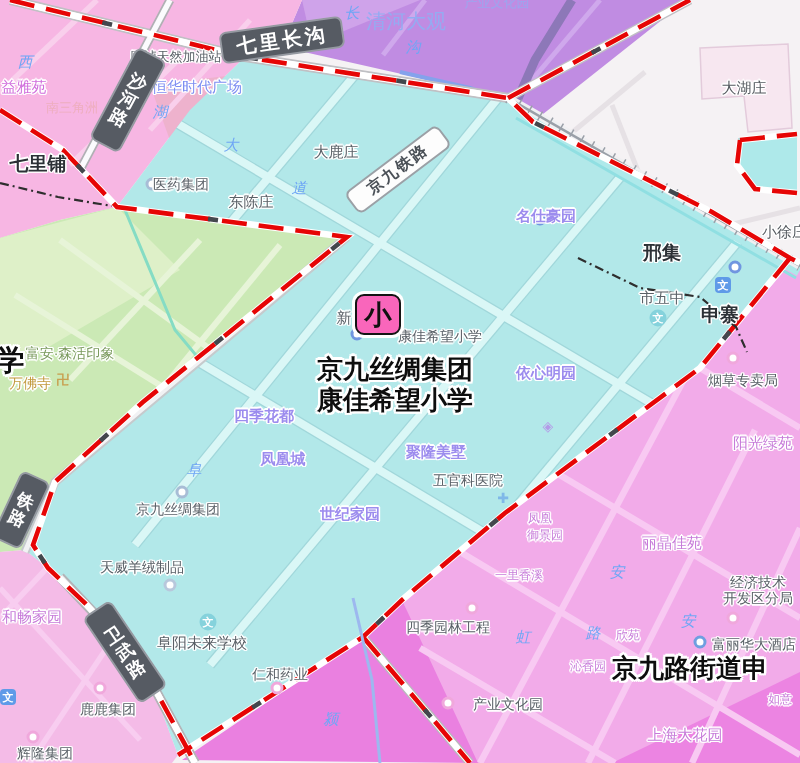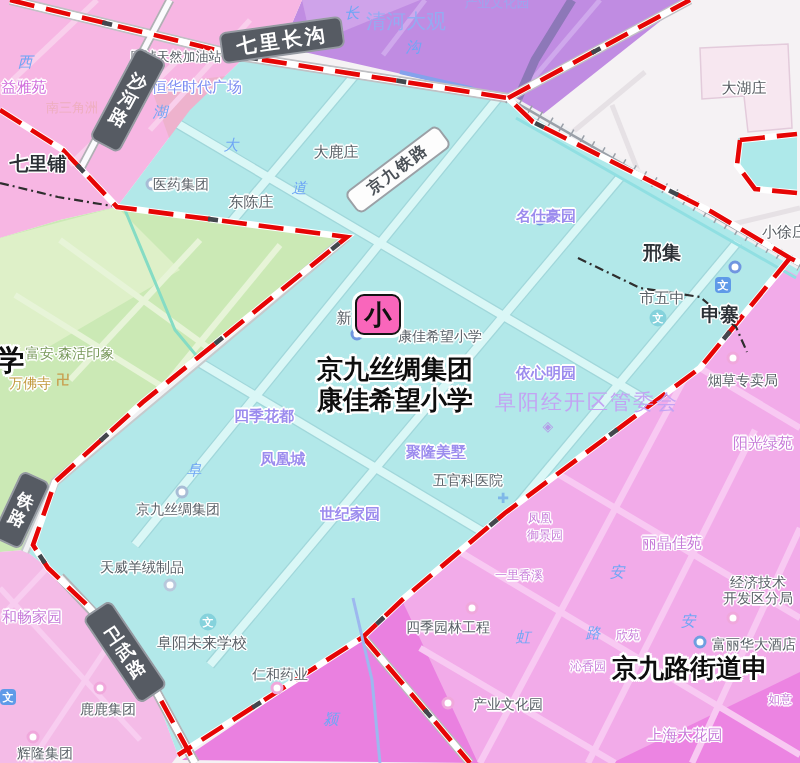--- a/index.html
+++ b/index.html
@@ -255,21 +255,20 @@
 <div class="lbl poi13 halo" style="left:176px;top:57px;z-index:20">国祯天然加油站</div>
 <div class="lbl resblue halo" style="left:197px;top:87px">恒华时代广场</div>
 <div class="lbl waterblue" style="left:406px;top:21px">清河大观</div>
 <div class="lbl waterblue" style="left:497px;top:3px;font-size:13px;opacity:.8">产业文化园</div>
 <div class="lbl respink halo" style="left:24px;top:87px">益雅苑</div>
 <div class="lbl faintpink" style="left:72px;top:108px">南三角洲</div>
 <div class="lbl res halo" style="left:546px;top:216px">名仕豪园</div>
 <div class="lbl poi halo" style="left:440px;top:337px">康佳希望小学</div>
 <div class="lbl poi15 halo" style="left:344px;top:318px">新</div>
 <div class="lbl res halo" style="left:546px;top:373px">依心明园</div>
-<div class="lbl gov" style="left:587px;top:402px">阜阳经开区管委会</div>
 <div class="lbl poi halo" style="left:743px;top:381px">烟草专卖局</div>
 <div class="lbl resp15 halo" style="left:763px;top:443px">阳光绿苑</div>
 <div class="lbl res halo" style="left:264px;top:416px">四季花都</div>
 <div class="lbl res halo" style="left:283px;top:459px">凤凰城</div>
 <div class="lbl res halo" style="left:436px;top:452px">聚隆美墅</div>
 <div class="lbl poi halo" style="left:468px;top:481px">五官科医院</div>
 <div class="lbl res halo" style="left:350px;top:514px">世纪家园</div>
 <div class="lbl poi halo" style="left:178px;top:510px">京九丝绸集团</div>
 <div class="lbl poi halo" style="left:142px;top:568px">天威羊绒制品</div>
 <div class="lbl resp15 halo la" style="left:2px;top:617px">和畅家园</div>

